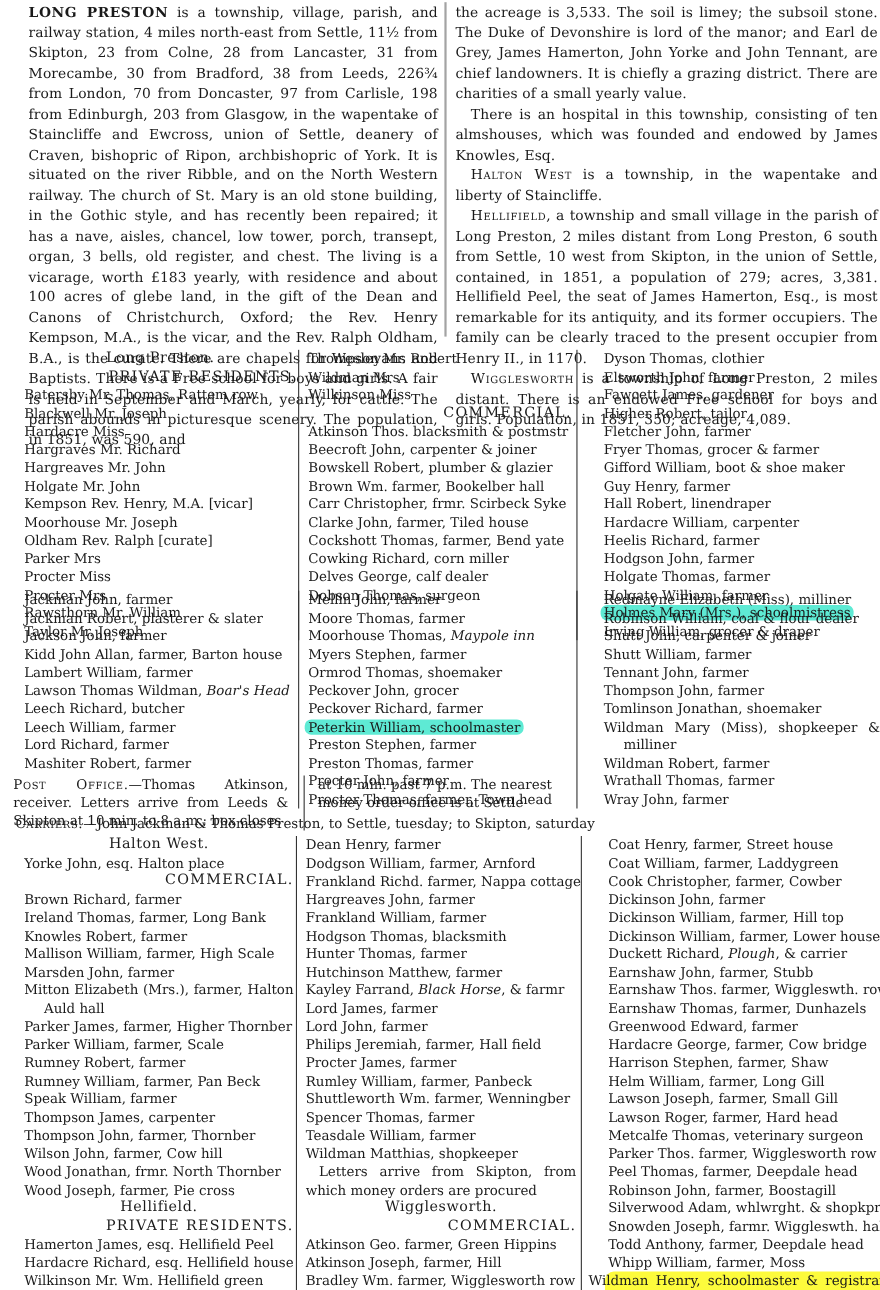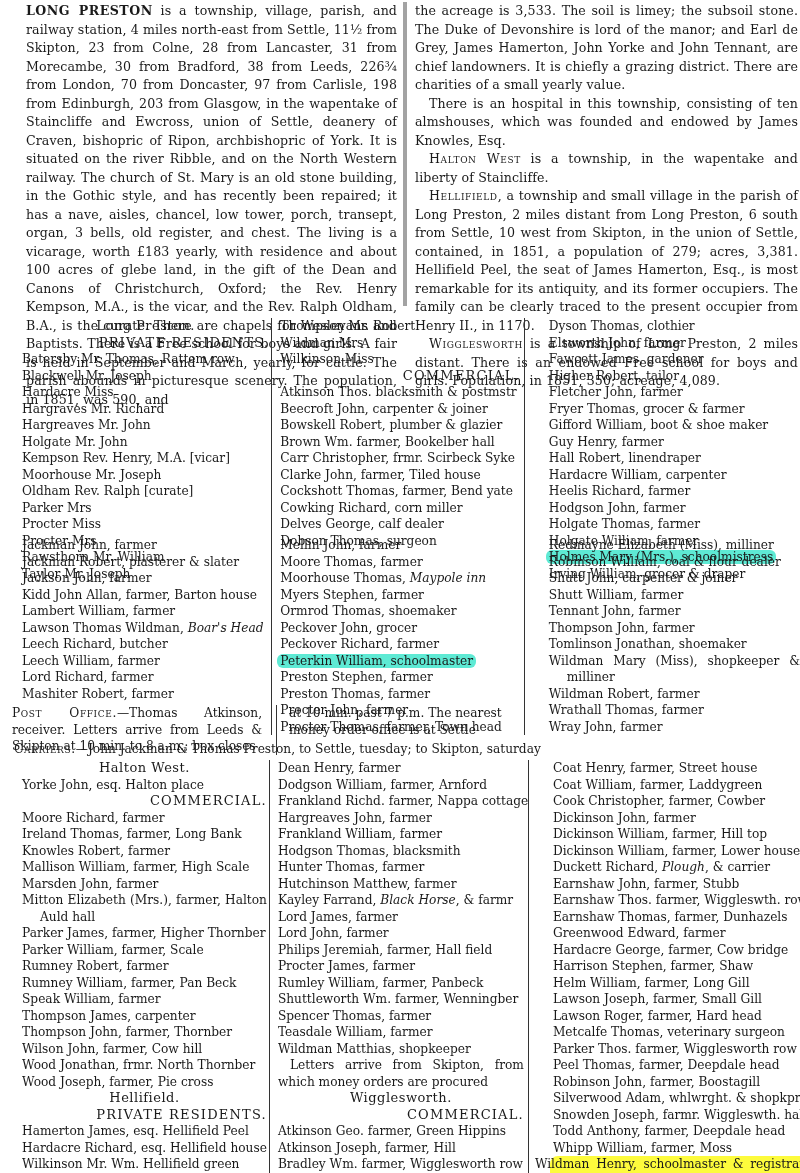--- a/index.html
+++ b/index.html
@@ -11,21 +11,21 @@
   .page { position: absolute; left: 0; top: 0; width: 701px; height: 1173px; }
   .intro {
     position: absolute; top: 2px; left: 26px; width: 772px; height: 304px;
     display: flex;
   }
   .intro-col {
     font-size: 12.6px; line-height: 18.5px; text-align: justify;
     letter-spacing: 0.1px;
   }
   .intro-left { width: 372px; padding-right: 6px; }
-  .intro-right { width: 384px; padding-left: 8px; border-left: 4px solid #a3a3a3; }
+  .intro-right { width: 384px; padding-left: 8px; border-left: 2px solid #a3a3a3; }
   .intro-col p { margin: 0; }
   .indent { text-indent: 14px; }
   .bold-title { font-weight: bold; letter-spacing: 0.5px; }
   .smallcaps { font-variant: small-caps; letter-spacing: 0.6px; }
 
   .dir { position: absolute; left: 0; width: 800px; display: flex; }
   .col { font-size: 12.2px; line-height: 16.5px; }
   .col1 { width: 254px; padding-left: 22px; }
   .col2 { width: 246px; padding-left: 8px; border-left: 1px solid #333; margin-left: 2px; }
   .col3 { width: 258px; padding-left: 24px; border-left: 1px solid #333; margin-left: 4px; }
@@ -173,21 +173,21 @@
   </div>
   <div class="notice carriers" style="width:auto;">
     <span class="smallcaps">Carriers.</span><span>—John Jackman &amp; Thomas Preston, to Settle, tuesday; to Skipton, saturday</span>
   </div>
 
   <div class="dir" style="top:760px;">
     <div class="col col1">
       <div class="town">Halton West.</div>
       <div class="entry">Yorke John, esq. Halton place</div>
       <div class="sub">COMMERCIAL.</div>
-      <div class="entry">Moore Richard, farmer</div>
+      <div class="entry">Brown Richard, farmer</div>
       <div class="entry">Ireland Thomas, farmer, Long Bank</div>
       <div class="entry">Knowles Robert, farmer</div>
       <div class="entry">Mallison William, farmer, High Scale</div>
       <div class="entry">Marsden John, farmer</div>
       <div class="entry wrap hang">Mitton Elizabeth (Mrs.), farmer, Halton Auld hall</div>
       <div class="entry">Parker James, farmer, Higher Thornber</div>
       <div class="entry">Parker William, farmer, Scale</div>
       <div class="entry">Rumney Robert, farmer</div>
       <div class="entry">Rumney William, farmer, Pan Beck</div>
       <div class="entry">Speak William, farmer</div>

